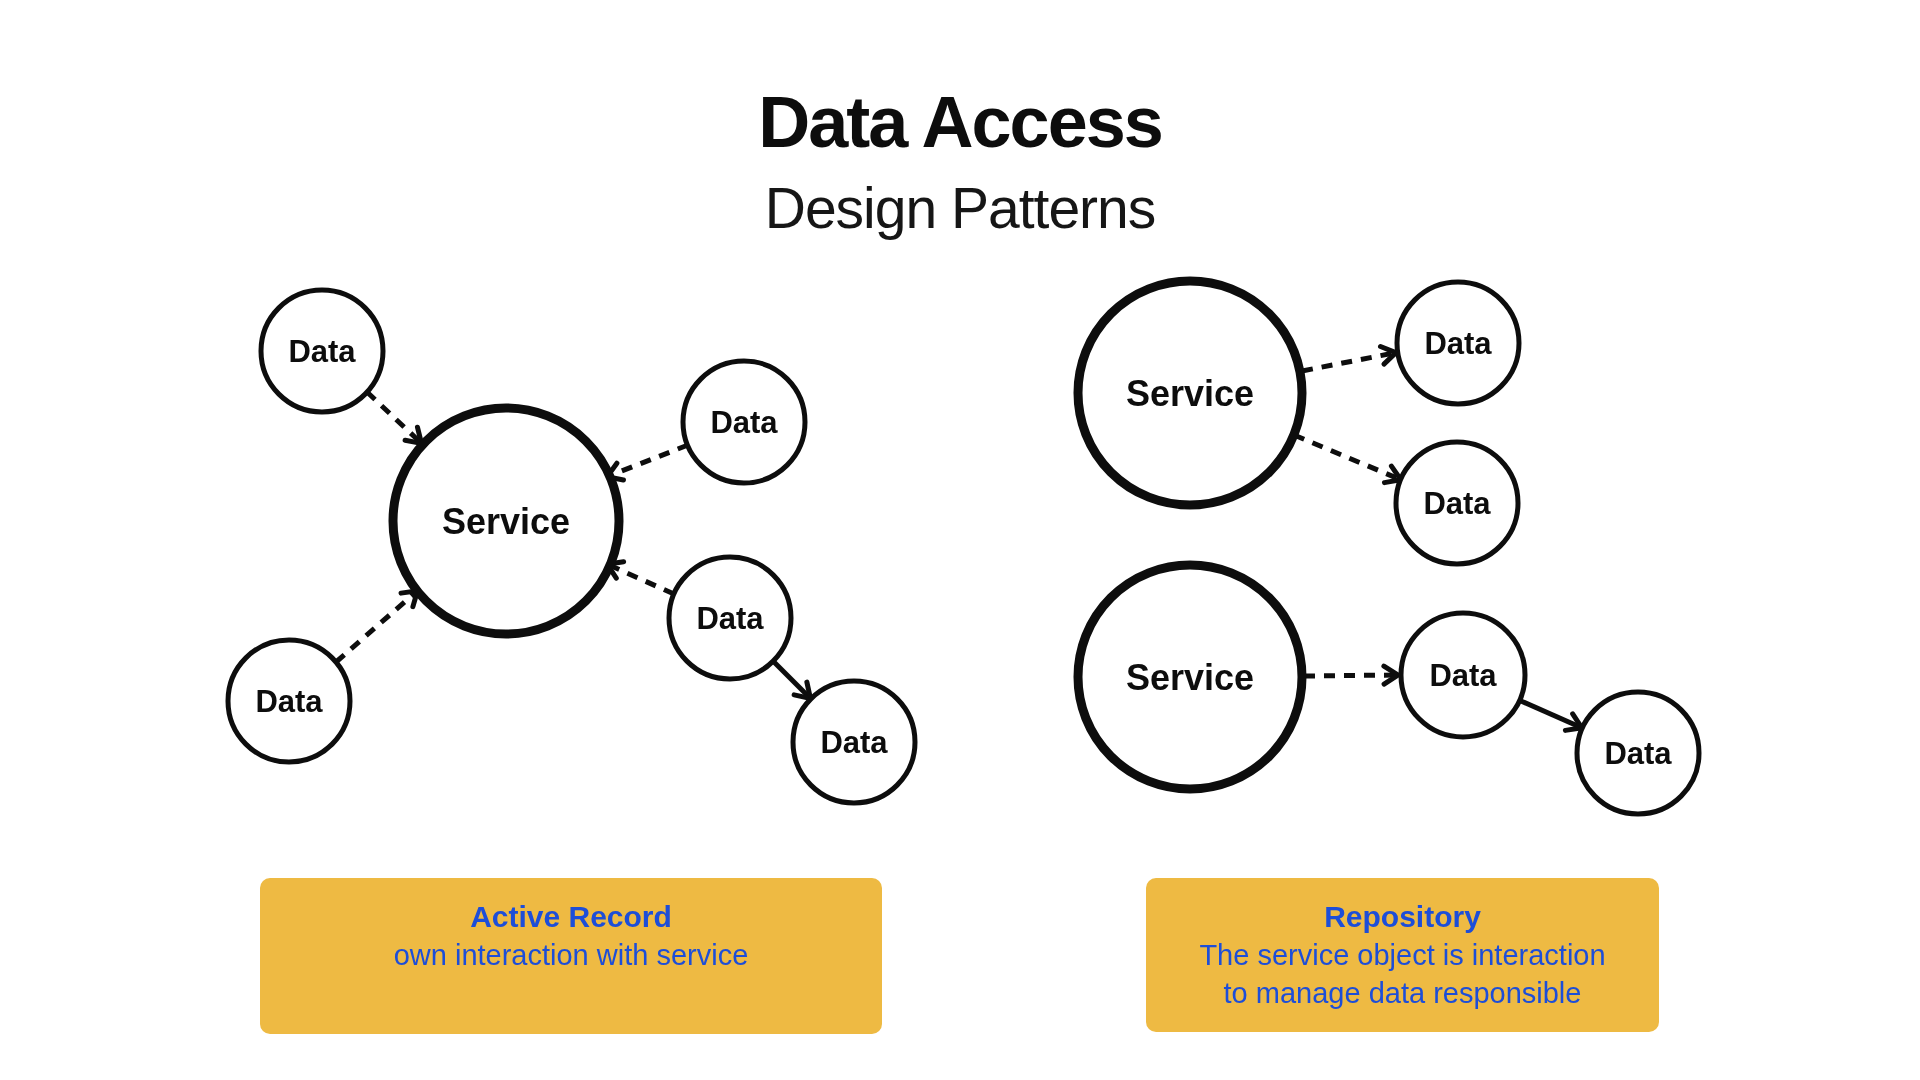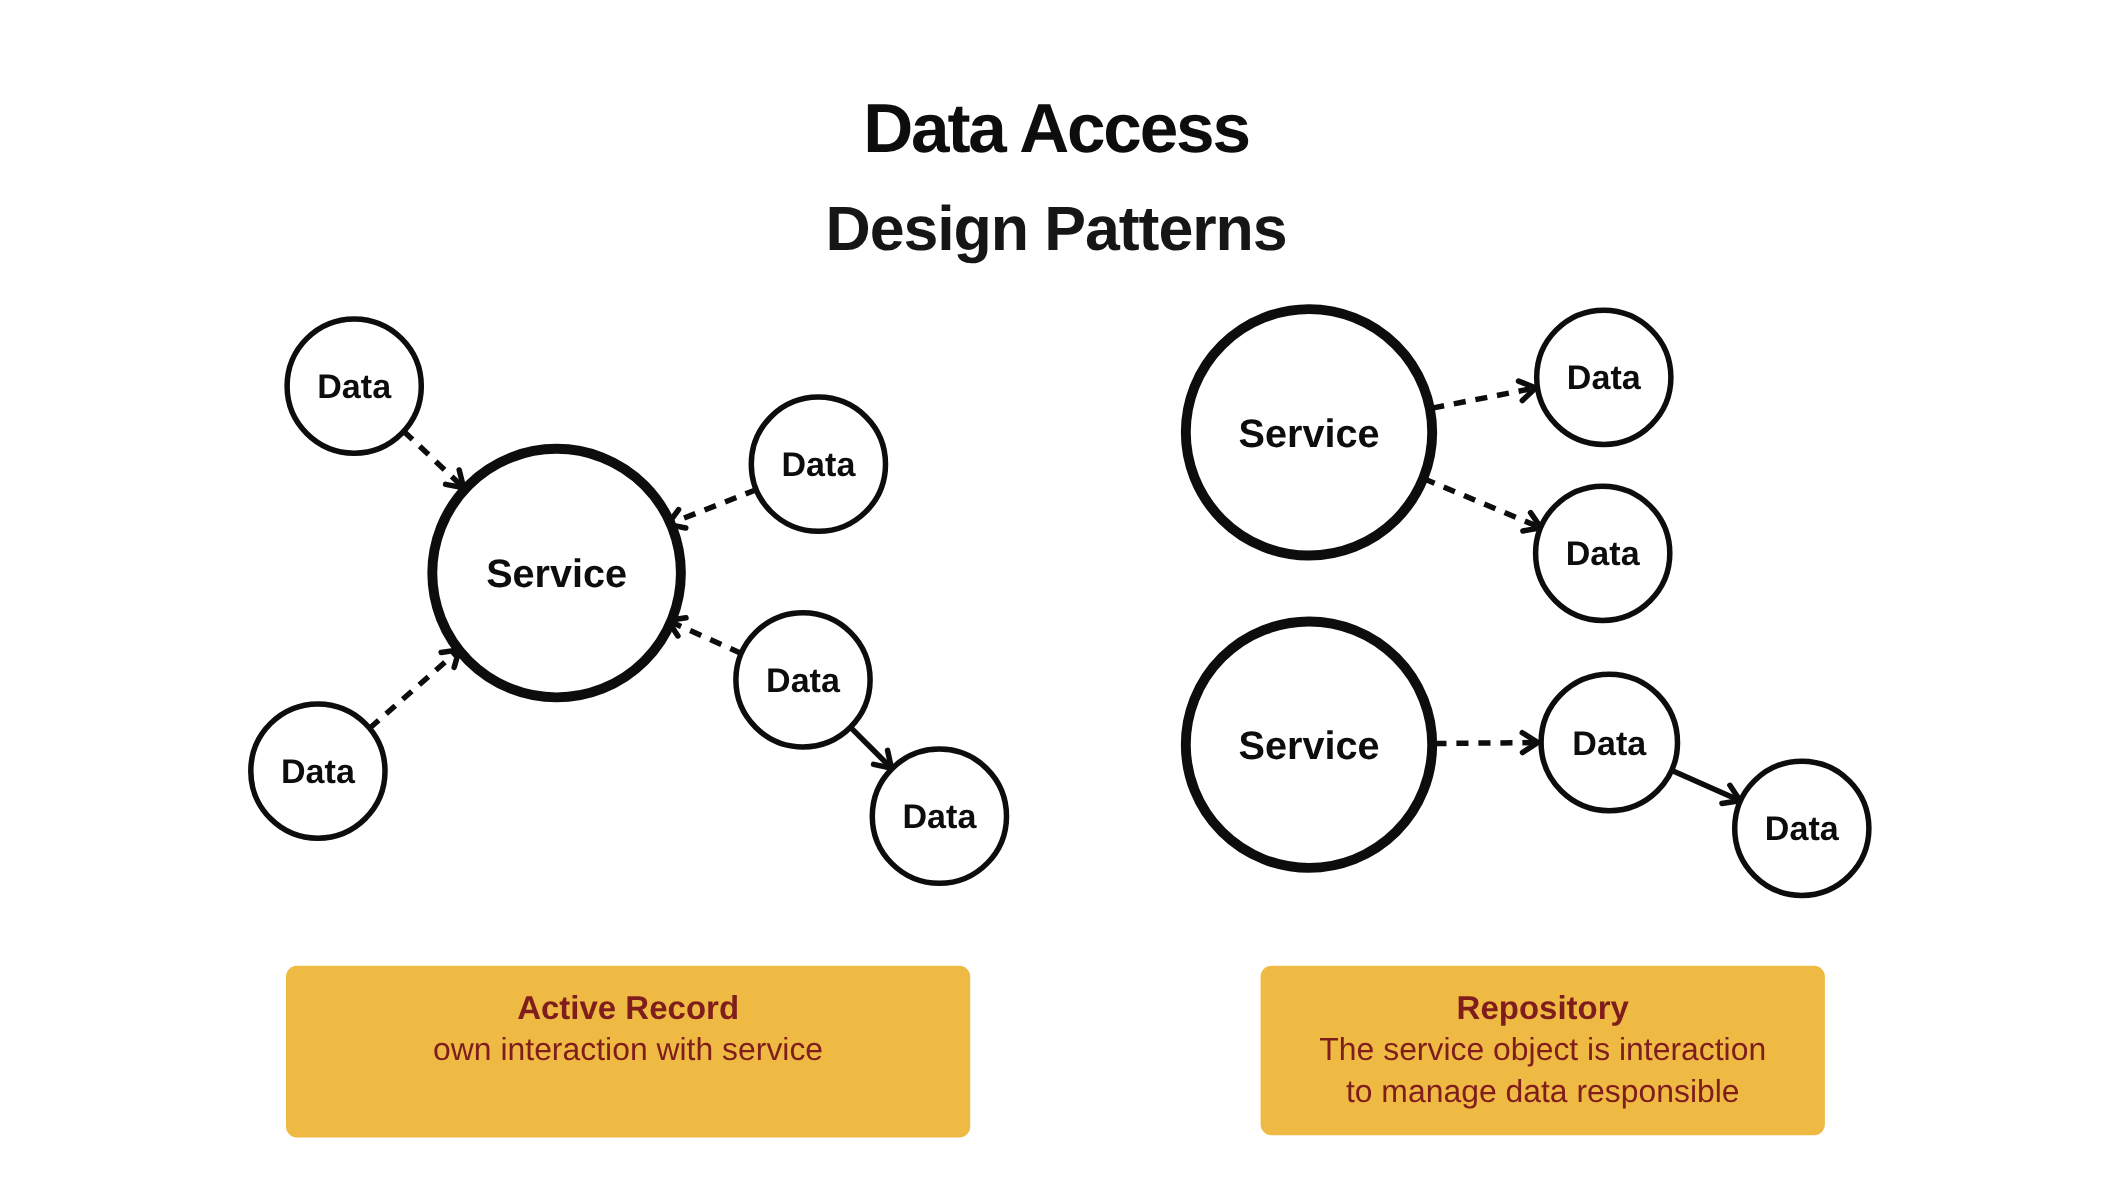--- a/index.html
+++ b/index.html
@@ -14,34 +14,34 @@
     height: 1080px;
     background: #ffffff;
     overflow: hidden;
   }
   .title {
     position: absolute;
     top: 86px;
     left: 0;
     width: 1920px;
     text-align: center;
-    font-size: 63px;
+    font-size: 72px;
     font-weight: bold;
     letter-spacing: -2px;
     color: #0d0d0d;
     line-height: 1;
   }
   .subtitle {
     position: absolute;
     top: 180px;
     left: 0;
     width: 1920px;
     text-align: center;
     font-size: 57px;
-    font-weight: bold;
+    font-weight: normal;
     letter-spacing: -1px;
     color: #161616;
     line-height: 1;
   }
   .diagram-svg {
     position: absolute;
     top: 0;
     left: 0;
   }
   .node-circle-service {
@@ -71,21 +71,21 @@
   .edge {
     stroke: #0d0d0d;
     stroke-width: 5;
     fill: none;
   }
   .edge.dashed { stroke-dasharray: 11 9; }
   .card {
     position: absolute;
     background: #EEBA43;
     border-radius: 10px;
-    color: #7f1d1d;
+    color: #1d4ed8;
     text-align: center;
     box-sizing: border-box;
     padding-top: 20px;
   }
   .card-active-record {
     left: 260px;
     top: 878px;
     width: 622px;
     height: 156px;
   }

